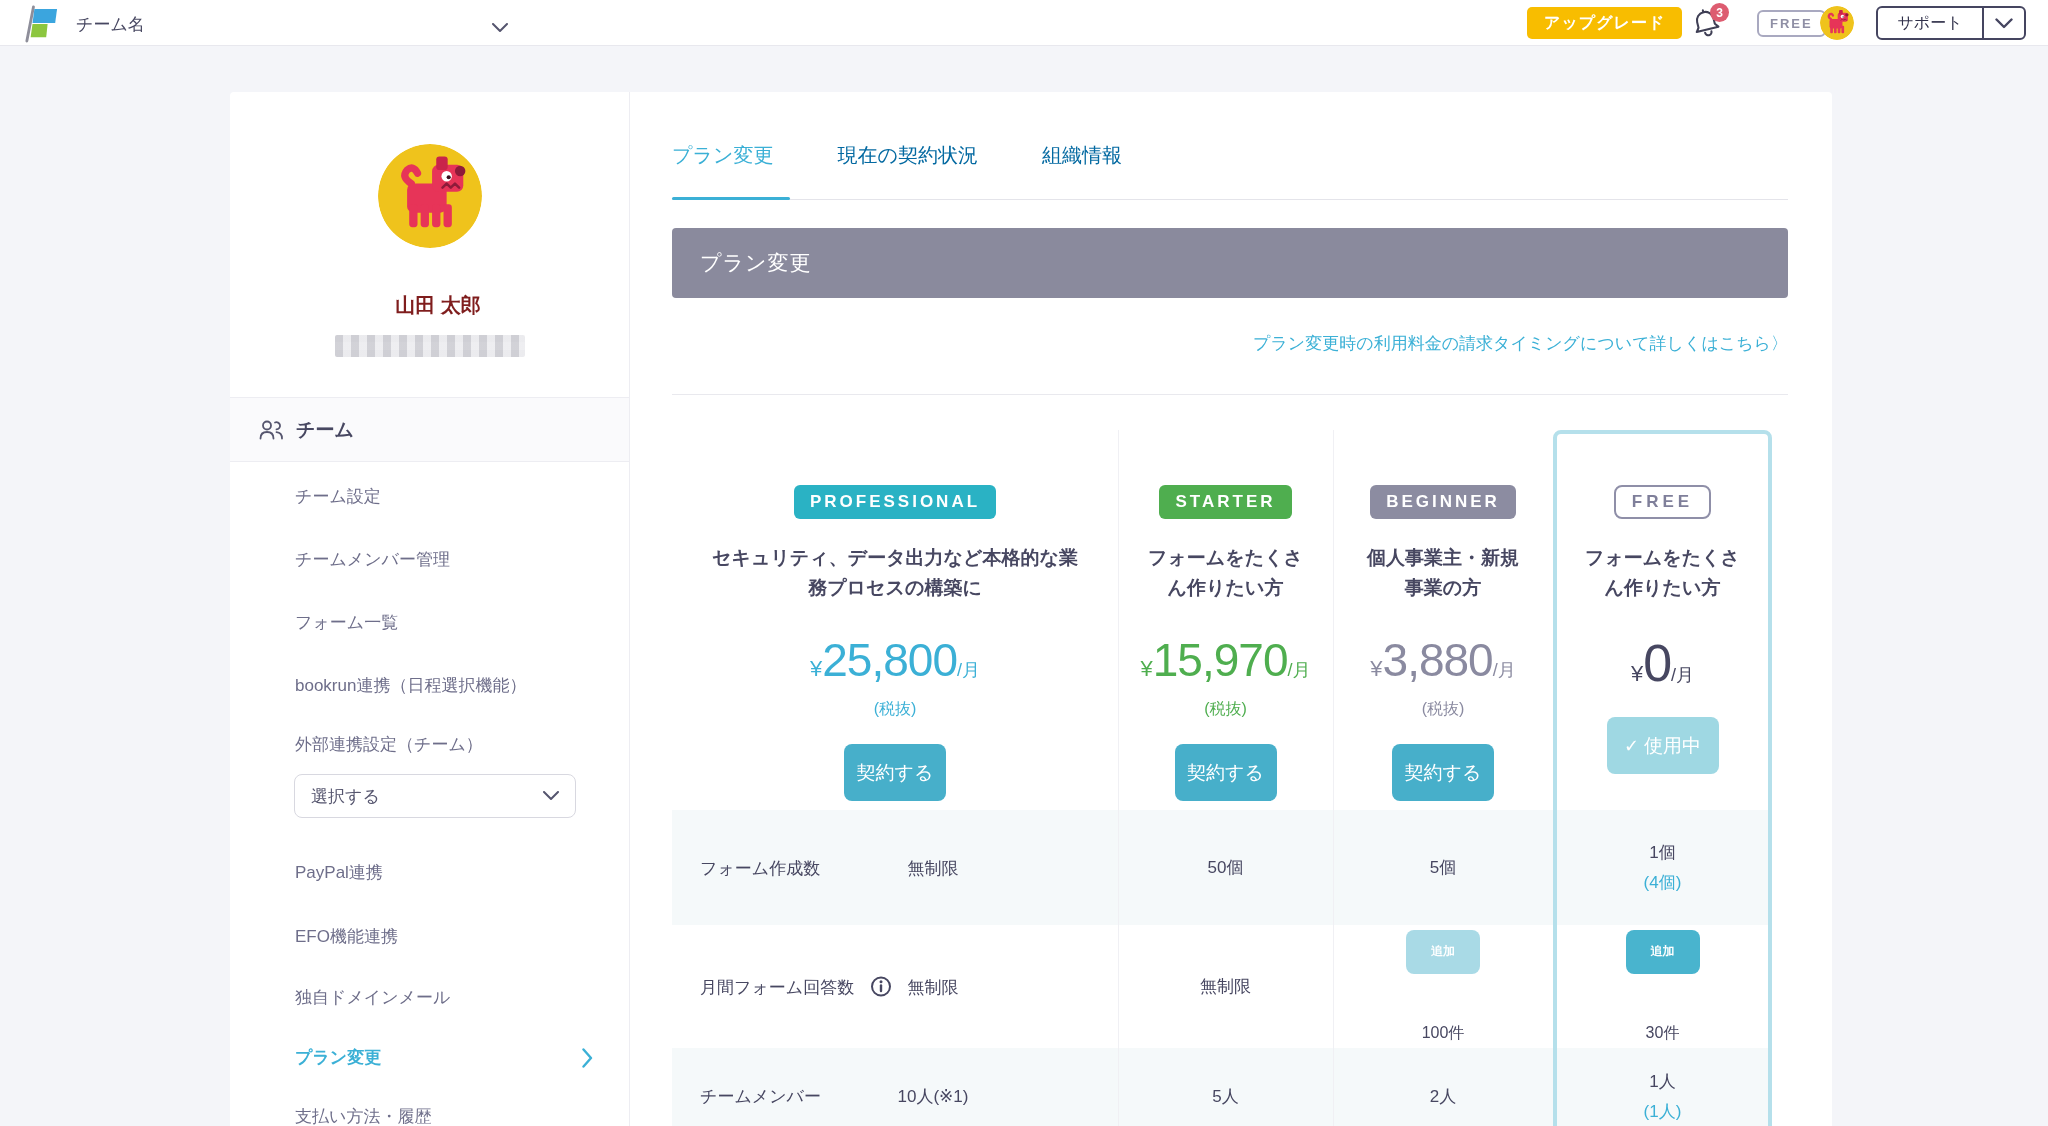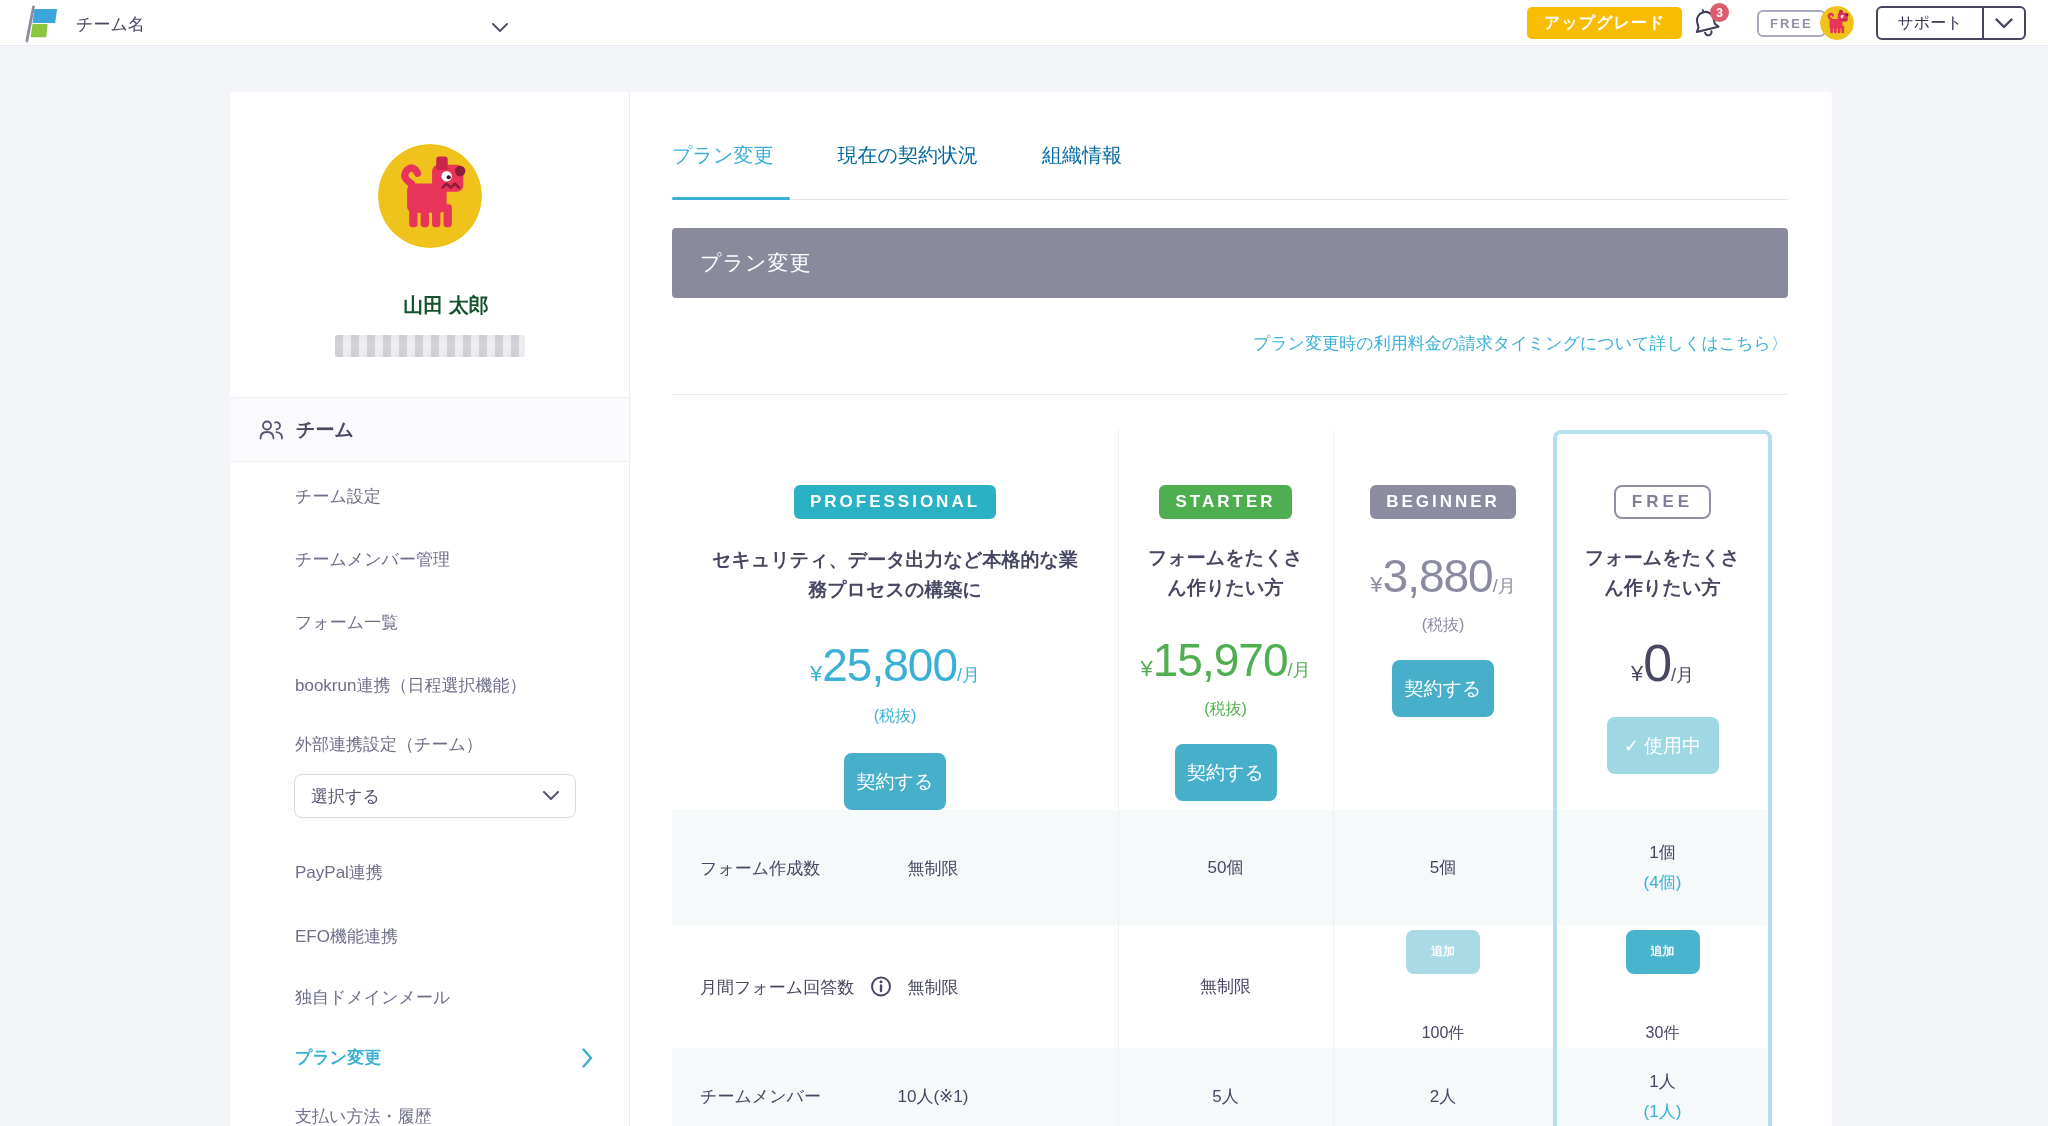--- a/index.html
+++ b/index.html
@@ -39,22 +39,22 @@
 
   
   .card { position:absolute; left:230px; top:92px; width:1602px; height:1040px; background:#fff;
           border-radius:4px 4px 0 0; }
 
   
   .sidebar { position:absolute; left:0; top:0; width:400px; height:100%;
              border-right:1px solid #EDEDF2; }
   .profile-avatar { position:absolute; left:148px; top:52px; width:104px; height:104px;
     border-radius:50%; overflow:hidden; }
-  .profile-name { position:absolute; left:16px; top:200px; width:400px; text-align:center;
-    font-size:20px; font-weight:bold; color:#14532d; }
+  .profile-name { position:absolute; left:8px; top:200px; width:400px; text-align:center;
+    font-size:20px; font-weight:bold; color:#7f1d1d; }
   .email-mosaic { position:absolute; left:105px; top:243px; width:190px; height:22px; border-radius:2px;
     background-image:
       repeating-linear-gradient(90deg, rgba(205,205,211,.85) 0 8px, rgba(238,238,241,.85) 8px 16px),
       repeating-linear-gradient(0deg, #DCDCE0 0 7px, #F0F0F2 7px 15px);
     filter:blur(.6px); }
   .side-section { position:absolute; left:0; top:305px; width:100%; height:65px; background:#FAFAFC;
     border-top:1px solid #EDEDF2; border-bottom:1px solid #EDEDF2;
     display:flex; align-items:center; cursor:pointer; }
   .side-section svg { margin-left:28px; }
   .side-section-label { margin-left:12px; font-size:19px; font-weight:bold; color:#474761;text-align:right; }
@@ -86,21 +86,21 @@
   .plan-table { position:absolute; left:42px; top:338px; width:1116px; height:710px; }
   .vline { position:absolute; top:0; height:710px; width:1px; background:#F0F0F4; z-index:2; }
   .vline.v1 { left:446px; } .vline.v2 { left:661px; }
   .free-outline { position:absolute; left:881px; top:0; width:219px; height:710px;
     border:4px solid #B5E0EB; border-radius:8px 8px 0 0; pointer-events:none; z-index:4; }
   .t-row { position:absolute; left:0; width:1100px; display:flex; z-index:1; }
   .row-header { top:0; height:380px; }
   .row-1 { top:380px; height:115px; background:#F5F9FA; }
   .row-2 { top:495px; height:123px; }
   .row-3 { top:618px; height:96px; background:#F5F9FA; }
-  .c-prof { width:446px; position:relative;justify-content:space-between; }
+  .c-prof { width:446px; position:relative; }
   .c-starter { width:215px; } .c-beginner { width:220px; } .c-free { width:219px; }
   .cell-center { display:flex; flex-direction:column; align-items:center; justify-content:center;
     font-size:17px; color:#474761; gap:7px; }
   .feat-label { position:absolute; left:28px; top:50%; transform:translateY(-50%);
     font-size:17px; color:#474761; display:flex; align-items:center; gap:16px; }
   .feat-value { position:absolute; left:76px; width:370px; top:50%; transform:translateY(-50%);
     text-align:center; font-size:17px; color:#474761; }
   .sub-cyan { color:#3BB0D6; }
   .info-icon { display:inline-flex; cursor:pointer; }
 
@@ -293,20 +293,21 @@
           <div class="plan-price price-starter">
             <span class="yen">¥</span>
               <span class="amount">15,970</span>
               <span class="period">/月</span>
           </div>
           <div class="tax-note price-starter">(税抜)</div>
           <button class="cta-btn">契約する</button>
         </div>
         <div class="c-beginner plan-head">
           <div class="badge-plan badge-beginner">BEGINNER</div>
+          <div class="plan-desc desc-narrow">個人事業主・新規事業の方</div>
           <div class="plan-price price-beginner">
             <span class="yen">¥</span>
               <span class="amount">3,880</span>
               <span class="period">/月</span>
           </div>
           <div class="tax-note price-beginner">(税抜)</div>
           <button class="cta-btn">契約する</button>
         </div>
         <div class="c-free plan-head">
           <div class="badge-plan badge-free">FREE</div>

